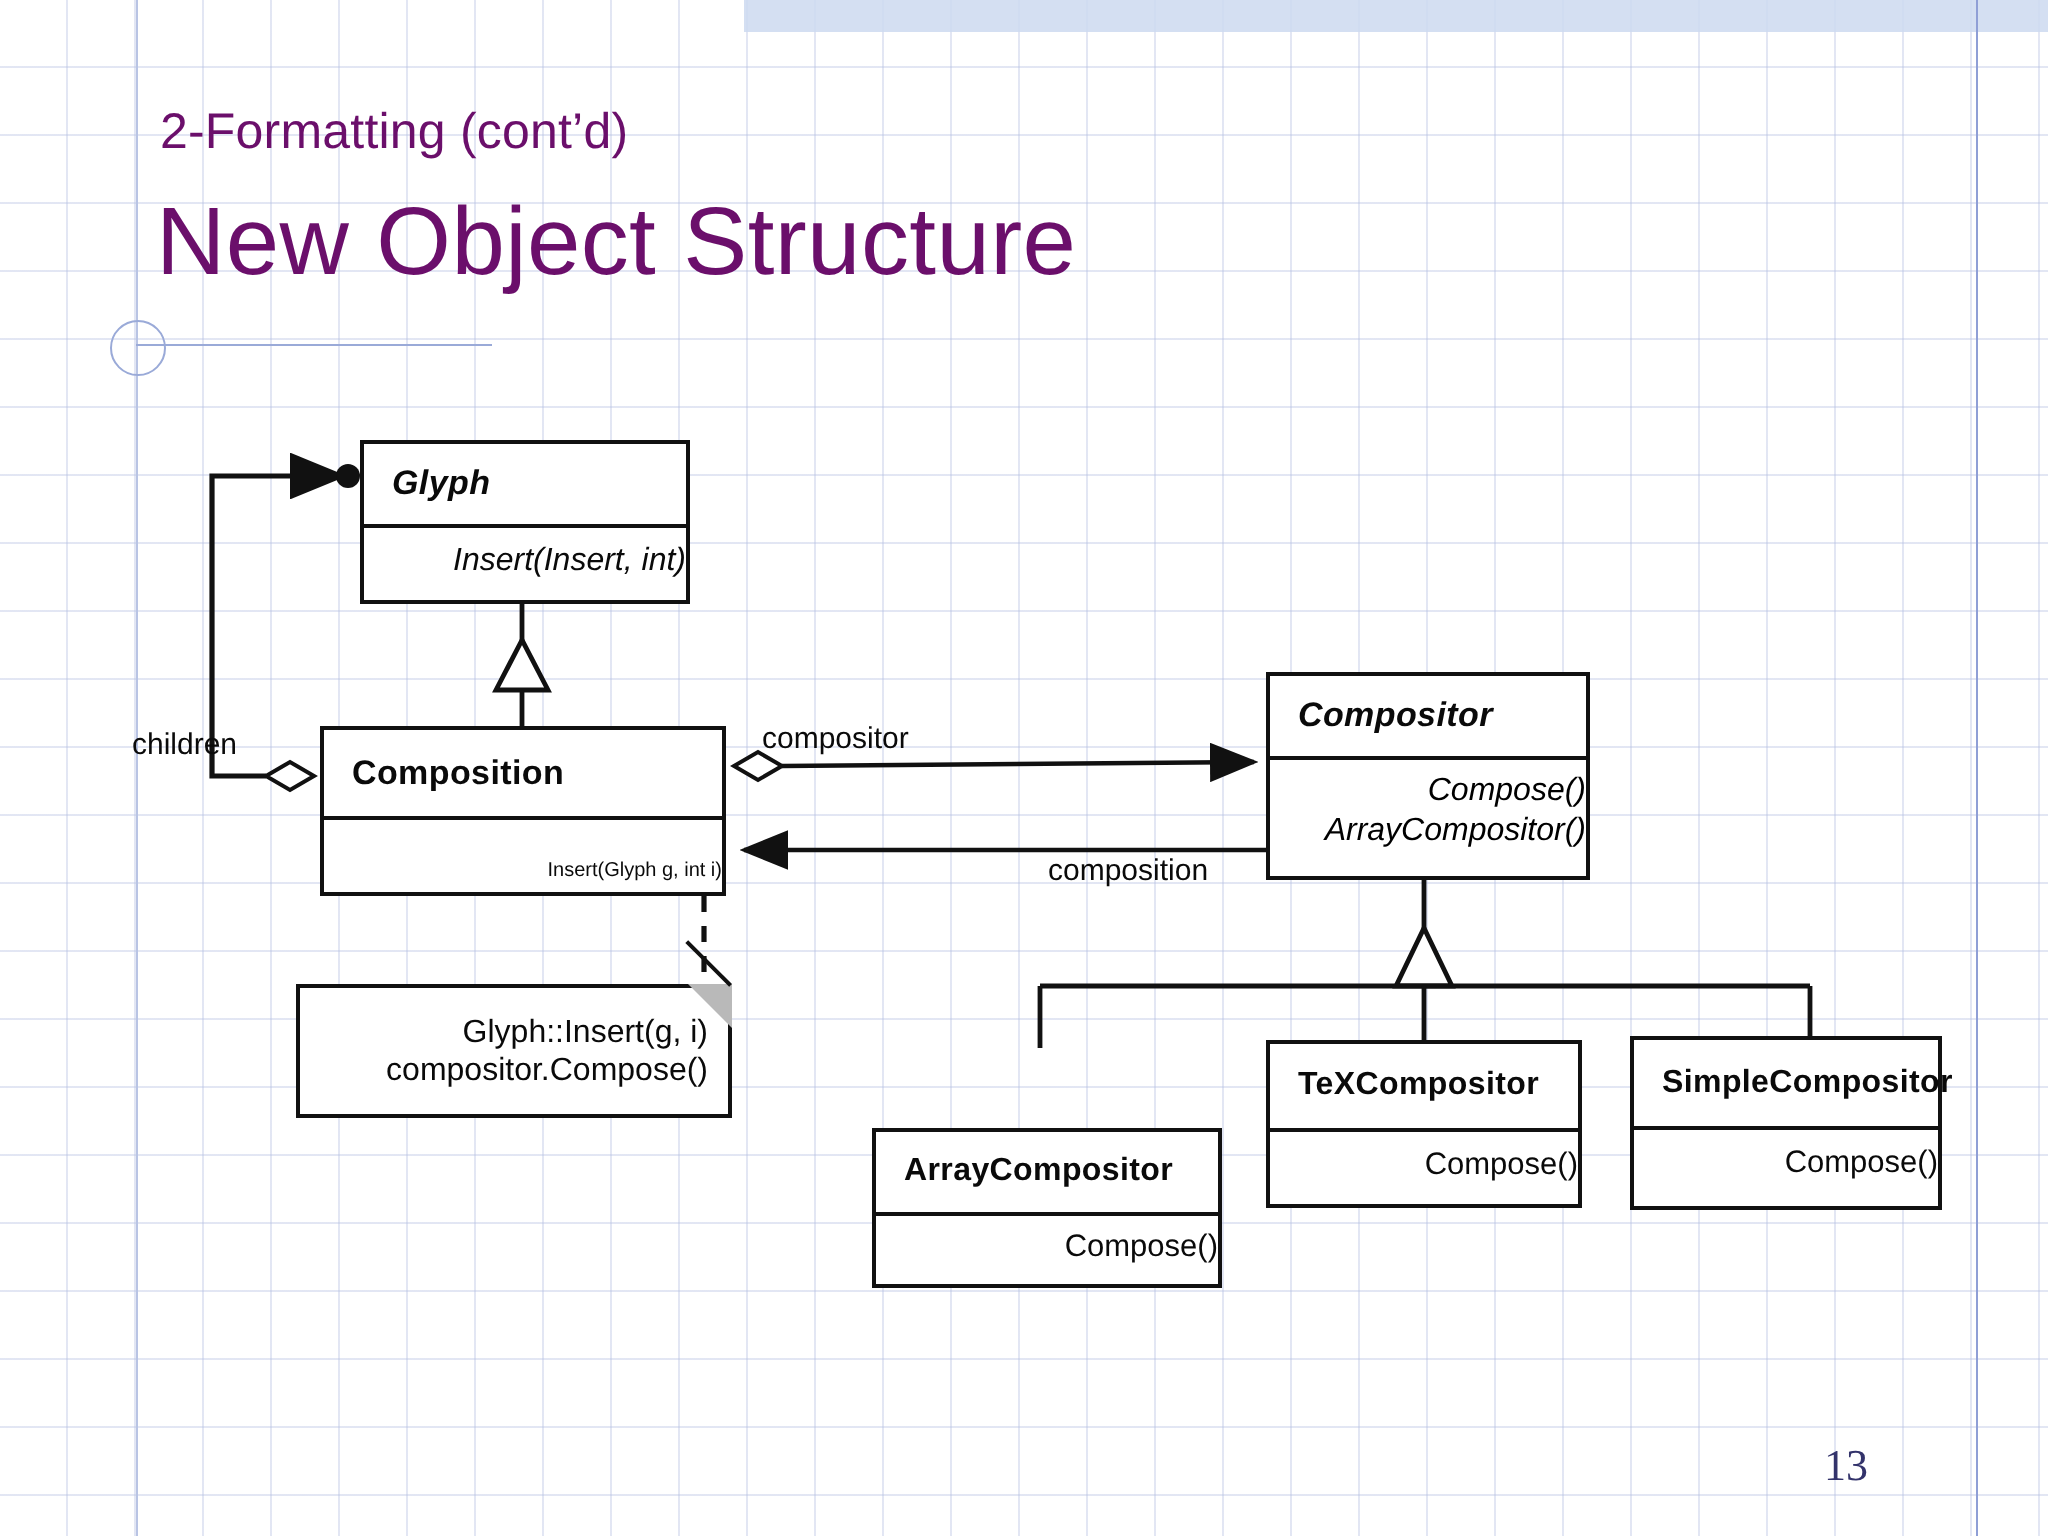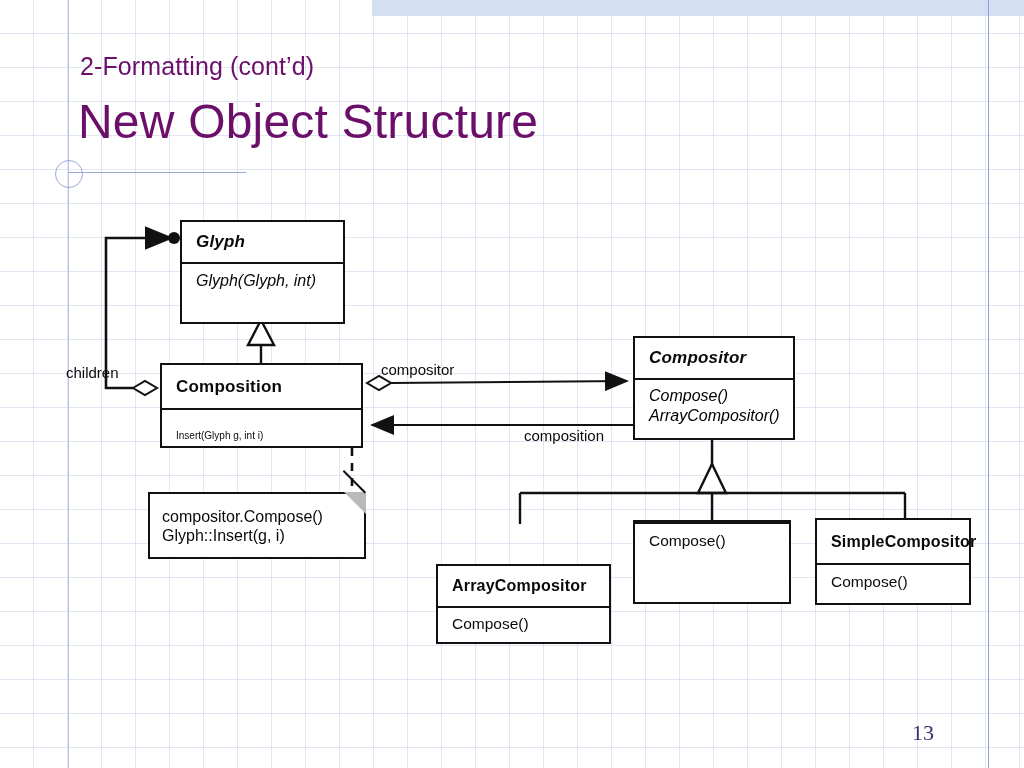--- a/index.html
+++ b/index.html
@@ -18,20 +18,21 @@
     position: relative;
     width: 1024px;
     height: 768px;
     background-color: #ffffff;
     background-image:
       linear-gradient(to right, rgba(180,190,225,0.38) 1px, transparent 1px),
       linear-gradient(to bottom, rgba(180,190,225,0.38) 1px, transparent 1px);
     background-size: 34px 34px;
     background-position: -1px -1px;
     overflow: hidden;
+    text-align: right;
   }
 
   
   .top-band {
     position: absolute;
     left: 372px; top: 0; right: 0; height: 16px;
     background: #cdd9f0;
     opacity: 0.85;
   }
   .rule-vert-right {
@@ -190,24 +191,24 @@
     <line x1="352" y1="448" x2="352" y2="494" stroke="#111" stroke-width="2.6" stroke-dasharray="8 7"></line>
 
     <line x1="712" y1="440" x2="712" y2="466" stroke="#111" stroke-width="2.4"></line>
     <polygon points="712,464 698,493 726,493" fill="#fff" stroke="#111" stroke-width="2.4"></polygon>
     <line x1="520" y1="493" x2="905" y2="493" stroke="#111" stroke-width="2.4"></line>
     <line x1="520" y1="493" x2="520" y2="524" stroke="#111" stroke-width="2.4"></line>
     <line x1="712" y1="493" x2="712" y2="524" stroke="#111" stroke-width="2.4"></line>
     <line x1="905" y1="493" x2="905" y2="519" stroke="#111" stroke-width="2.4"></line>
   </svg>
 
-  <div class="uml-box" style="left:180px; top:220px; width:165px; height:104px;">
+  <div class="uml-box" style="left:180px; top:220px; width:165px; height:82px;">
     <div class="uml-name italic" style="height:40px; font-size:17px;">Glyph</div>
     <div class="uml-div"></div>
-    <div class="uml-ops italic" style="font-size:16px; padding-top:7px;">Glyph(Glyph, int)</div>
+    <div class="uml-ops italic" style="font-size:16px; padding-top:7px;">Insert(Insert, int)</div>
   </div>
 
   <div class="uml-box" style="left:160px; top:363px; width:203px; height:85px;">
     <div class="uml-name" style="height:43px; font-size:17px;">Composition</div>
     <div class="uml-div"></div>
     <div class="uml-ops" style="font-size:10px; padding-top:20px;">Insert(Glyph g, int i)</div>
   </div>
 
   <div class="uml-box" style="left:633px; top:336px; width:162px; height:104px;">
     <div class="uml-name italic" style="height:40px; font-size:17px;">Compositor</div>
@@ -218,34 +219,35 @@
     </div>
   </div>
 
   <div class="uml-box" style="left:436px; top:524px; width:175px; height:80px;margin-top:40px;">
     <div class="uml-name" style="height:40px; font-size:16px;">ArrayCompositor</div>
     <div class="uml-div"></div>
     <div class="uml-ops" style="font-size:15.5px; padding-top:7px;">Compose()</div>
   </div>
 
   <div class="uml-box" style="left:633px; top:520px; width:158px; height:84px;">
+    <div class="uml-name" style="height:42px; font-size:16px;">TeXCompositor</div>
     <div class="uml-div"></div>
     <div class="uml-ops" style="font-size:15.5px; padding-top:8px;">Compose()</div>
   </div>
 
   <div class="uml-box" style="left:815px; top:518px; width:156px; height:87px;">
     <div class="uml-name" style="height:43px; font-size:16px;">SimpleCompositor</div>
     <div class="uml-div"></div>
     <div class="uml-ops" style="font-size:15.5px; padding-top:8px;">Compose()</div>
   </div>
 
   <div class="note-box" style="left:148px; top:492px; width:218px; height:67px; font-size:16px;">
     <div class="note-fold"></div>
     <div class="note-fold-line"></div>
+    <div>Glyph::Insert(g, i)</div>
     <div>compositor.Compose()</div>
-    <div>Glyph::Insert(g, i)</div>
   </div>
 
   <div class="label" style="left:66px; top:364px;">children</div>
   <div class="label" style="left:381px; top:361px;">compositor</div>
   <div class="label" style="left:524px; top:427px;">composition</div>
 
 </div>
 
 </body></html>

